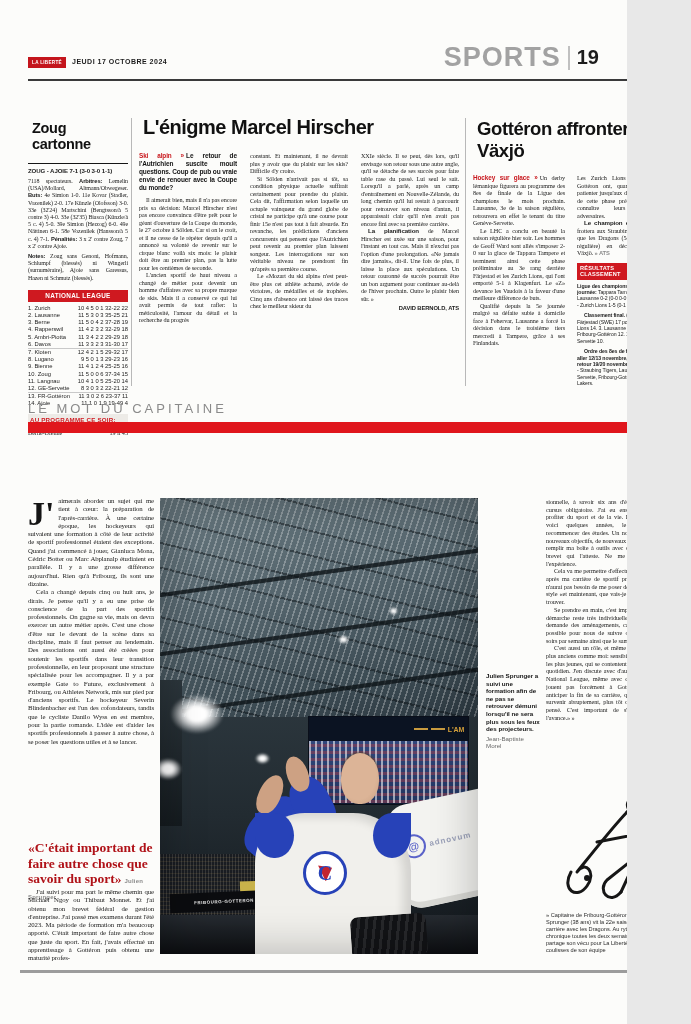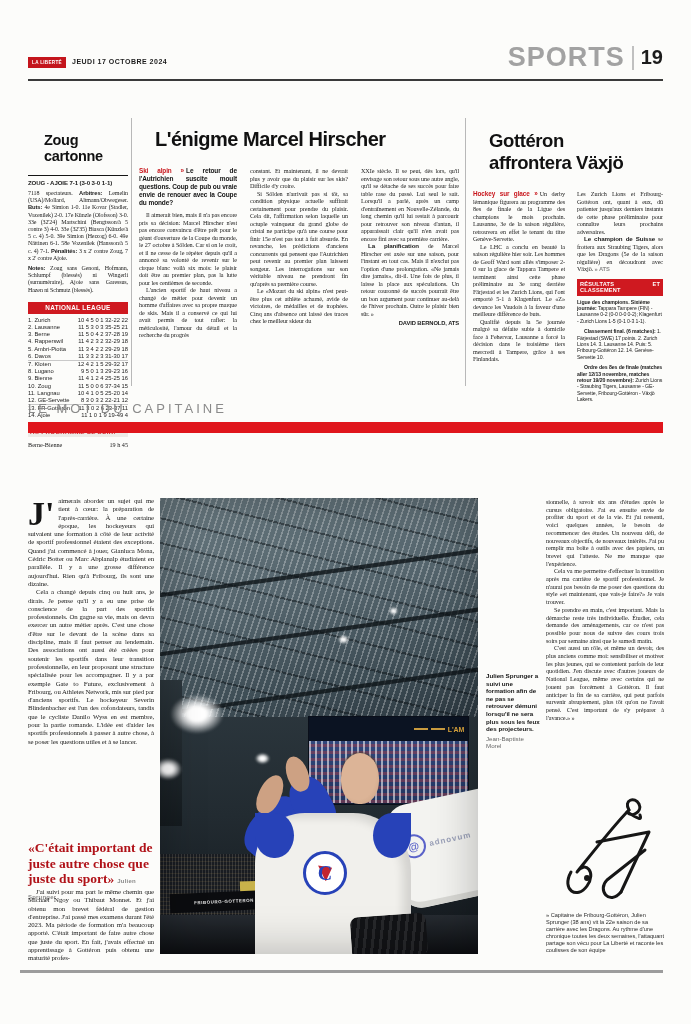--- a/index.html
+++ b/index.html
@@ -1,32 +1,32 @@
 <!DOCTYPE html>
 <html lang="fr"><head>
 <meta charset="utf-8">
 <style>
   html,body{margin:0;padding:0;background:#e8e8e8;}
-  .page{position:relative;width:691px;height:1024px;background:#fcfcfa;overflow:hidden;
-        font-family:"Liberation Serif",serif;color:#1a1a1a;}
+  .page{position:relative;width:611px;height:1024px;background:#fcfcfa;overflow:hidden;
+        font-family:"Liberation Serif",serif;color:#1a1a1a;padding-left:16px;}
   .abs{position:absolute;}
 
   
   .brand-box{left:28px;top:57px;width:38px;height:11px;background:#c4151c;color:#fff;
     font:bold 4.6px "Liberation Sans",sans-serif;display:flex;align-items:center;justify-content:center;
     letter-spacing:.3px;}
   .date{left:72px;top:58px;font:bold 7px "Liberation Sans",sans-serif;color:#1c1c1c;letter-spacing:.5px;}
   .header-right{right:28px;top:42px;display:flex;align-items:center;gap:7px;}
   .sports{font:bold 27px "Liberation Sans",sans-serif;color:#a2a2a2;letter-spacing:1px;}
   .hr-vline{width:2px;height:24px;background:#c0c0c0;}
   .pagenum{font:bold 20px "Liberation Sans",sans-serif;color:#1c1c1c;text-align:right;}
   .header-rule{left:28px;top:79px;width:635px;height:2px;background:#3a3a3a;}
 
   
-  h1,h2{margin:16px;font-family:"Liberation Sans",sans-serif;color:#111;}
+  h1,h2{margin:4px;font-family:"Liberation Sans",sans-serif;color:#111;}
   p{margin:0;}
   .body-txt{font-size:6.2px;line-height:7.5px;text-align:justify;letter-spacing:-.1px;}
   .body-txt p + p{text-indent:7px;}
   .kicker{color:#c8161c;font:bold 6.4px "Liberation Sans",sans-serif;margin-right:2px;}
   .leadtxt{font:bold 6.5px/8px "Liberation Sans",sans-serif;color:#141414;}
   .byline{font:bold 5.8px "Liberation Sans",sans-serif;text-align:right;margin-top:3px;color:#222;}
 
   
   #zoug{left:28px;top:116px;width:100px;}
   #zoug h2{font-size:14.5px;letter-spacing:-.3px;margin-bottom:11px;}
@@ -305,21 +305,21 @@
 
   <div class="abs cap-label">LE MOT DU CAPITAINE</div>
   <div class="abs red-bar"></div>
 
   <div class="abs capcol" id="cap-left">
     <p><span class="dropcap">J'</span><span>aimerais aborder un sujet qui me tient à cœur: la préparation de l'après-carrière. À une certaine époque, les hockeyeurs qui suivaient une formation à côté de leur activité de sportif professionnel étaient des exceptions. Quand j'ai commencé à jouer, Gianluca Mona, Cédric Botter ou Marc Abplanalp étudiaient en parallèle. Il y a une grosse différence aujourd'hui. Rien qu'à Fribourg, ils sont une dizaine.</span></p>
     <p>Cela a changé depuis cinq ou huit ans, je dirais. Je pense qu'il y a eu une prise de conscience de la part des sportifs professionnels. On gagne sa vie, mais on devra exercer un autre métier après. C'est une chose d'être sur le devant de la scène dans sa discipline, mais il faut penser au lendemain. Des associations ont aussi été créées pour soutenir les sportifs dans leur transition professionnelle, en leur proposant une structure spécialisée pour les accompagner. Il y a par exemple Gate to Future, exclusivement à Fribourg, ou Athletes Network, mis sur pied par d'anciens sportifs. Le hockeyeur Severin Blindenbacher est l'un des cofondateurs, tandis que le cycliste Danilo Wyss en est membre, pour la partie romande. L'idée est d'aider les sportifs professionnels à passer à autre chose, à se poser les questions utiles et à se lancer.</p>
   </div>
 
   <div class="abs pullquote">
-    <span>«C'était important de juste autre chose que juste du sport»</span><span class="pq-author">Julien Sprunger</span>
+    <span>«C'était important de faire autre chose que savoir du sport»</span><span class="pq-author">Julien Sprunger</span>
   </div>
 
   <div class="abs capcol" id="cap-left2">
     <p style="text-indent:8px">J'ai suivi pour ma part le même chemin que Michaël Ngoy ou Thibaut Monnet. Et j'ai obtenu mon brevet fédéral de gestion d'entreprise. J'ai passé mes examens durant l'été 2023. Ma période de formation m'a beaucoup apporté. C'était important de faire autre chose que juste du sport. En fait, j'avais effectué un apprentissage à Gottéron puis obtenu une maturité profes-</p>
   </div>
 
   <div class="abs photo">
     <div class="ph-wall"></div>
     <div class="ph-roof"></div>
     <div class="ph-truss" style="top:16%"></div>

